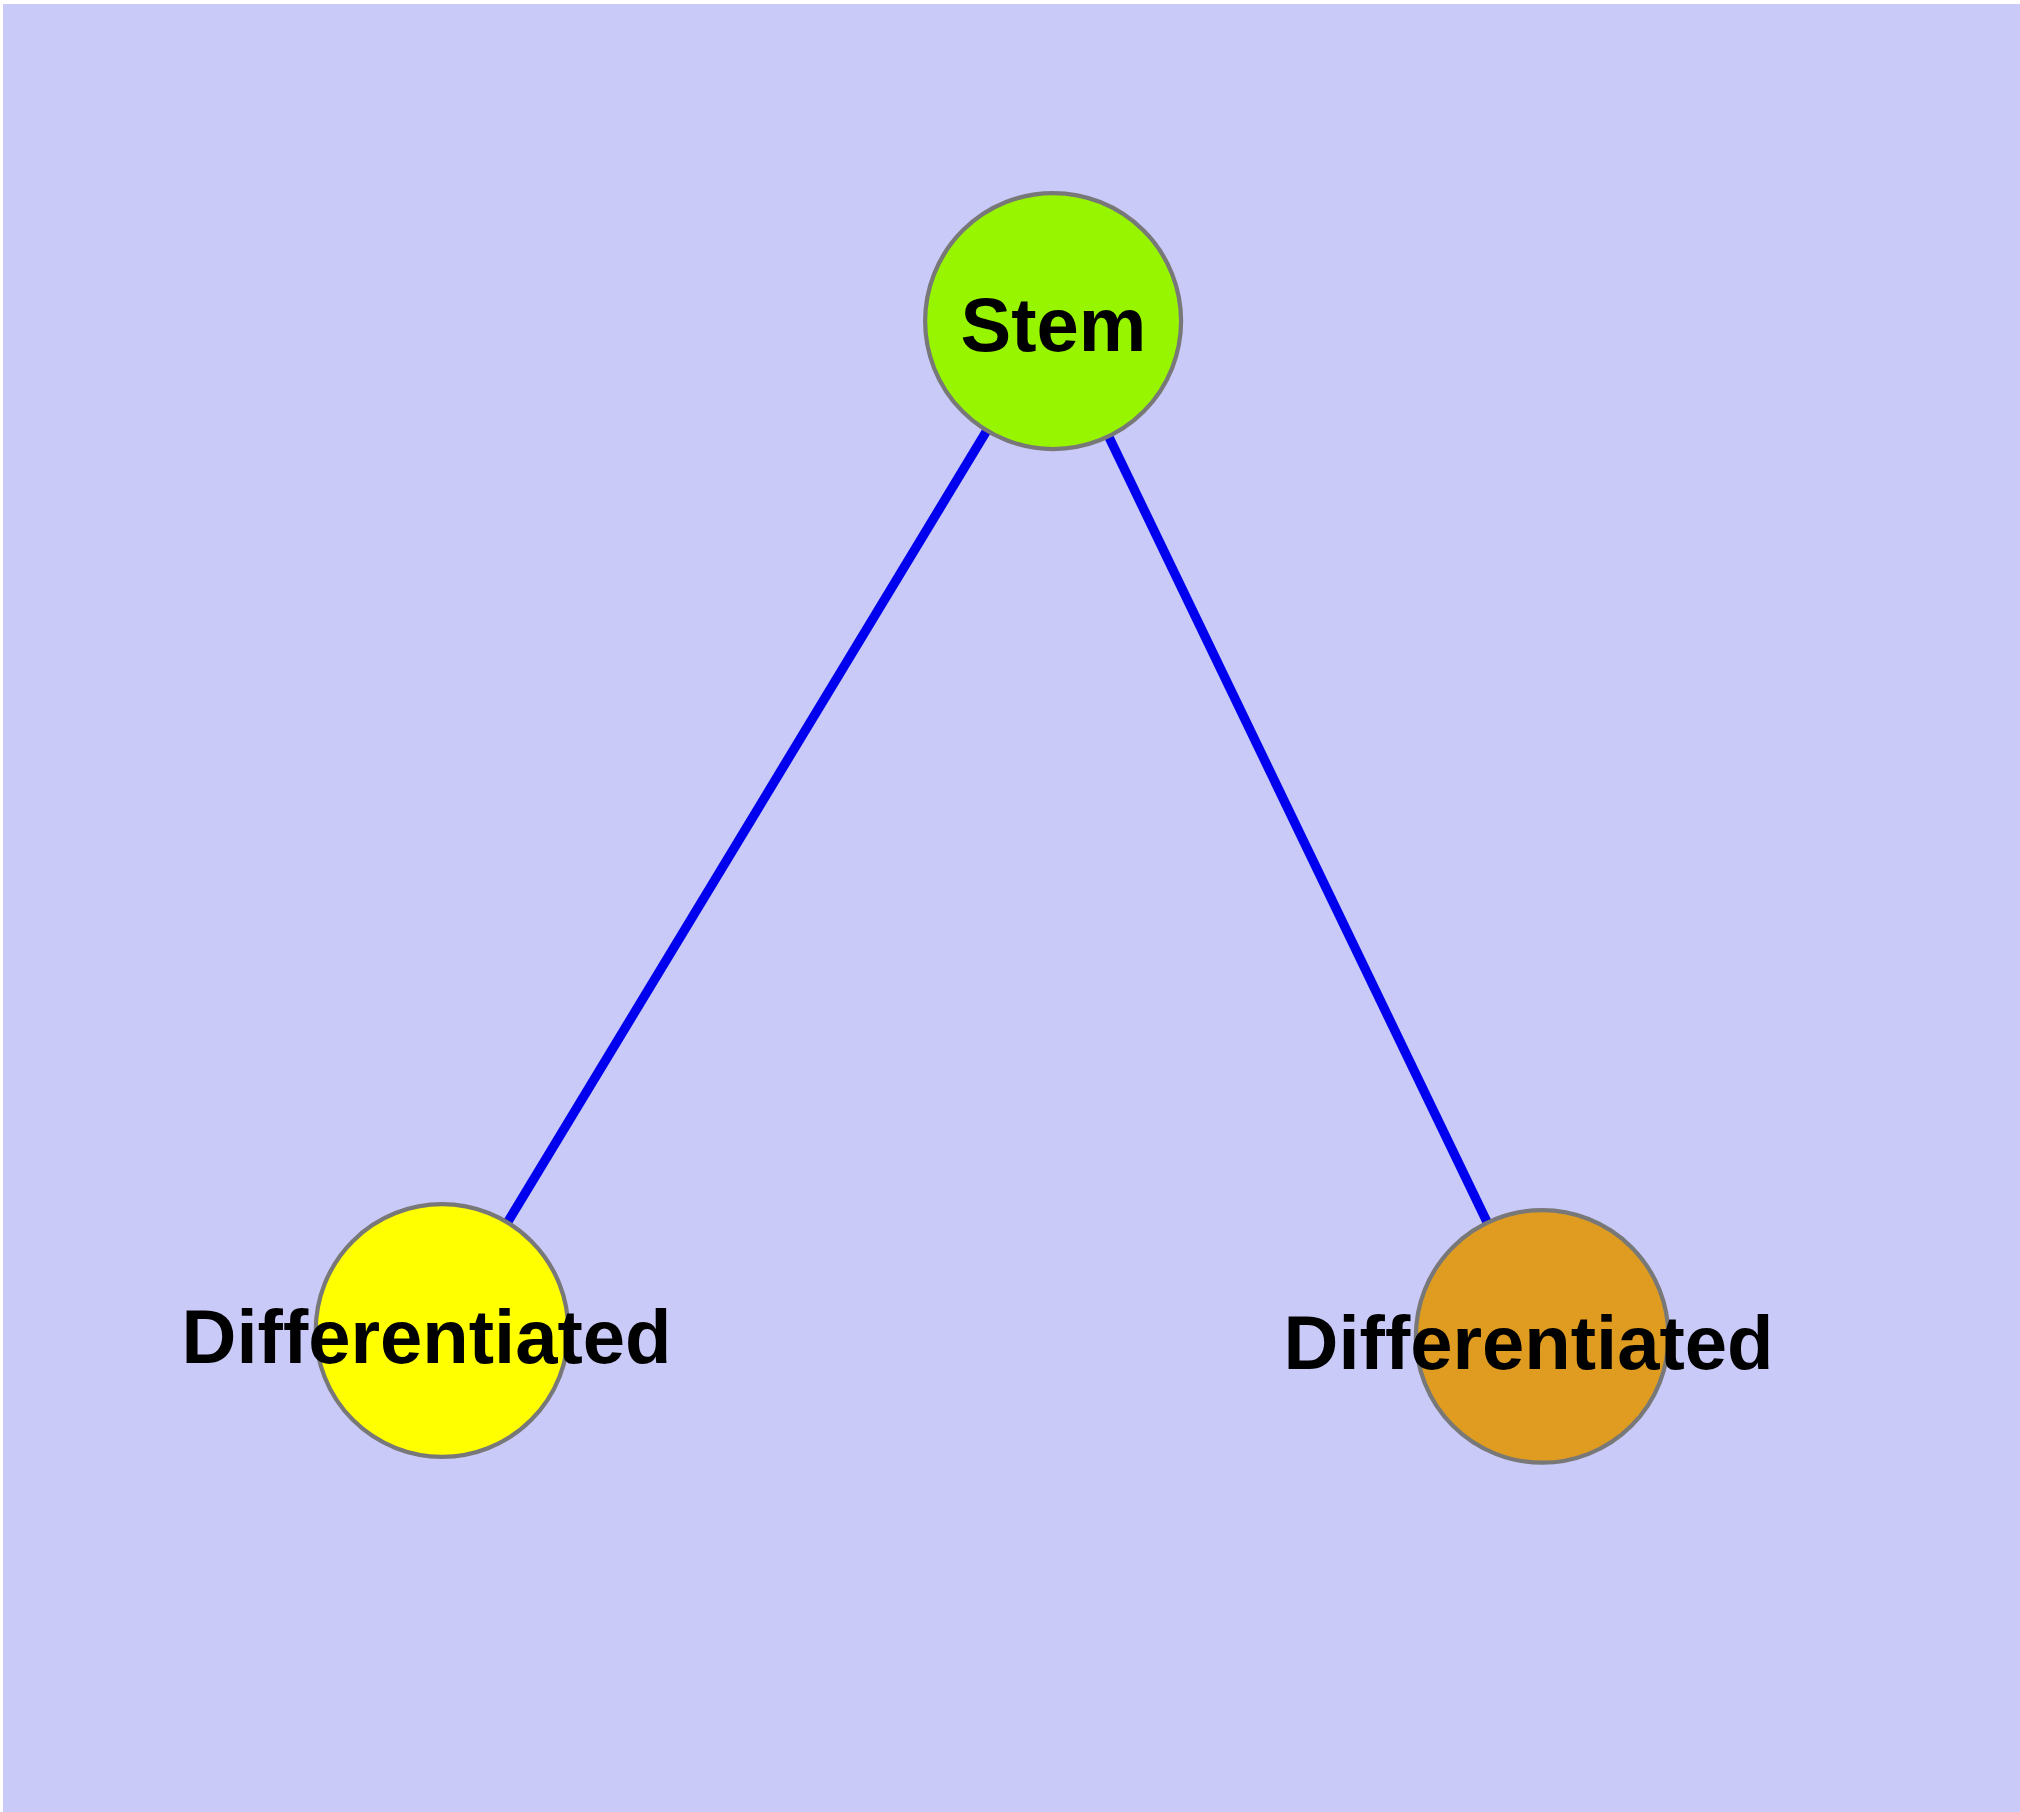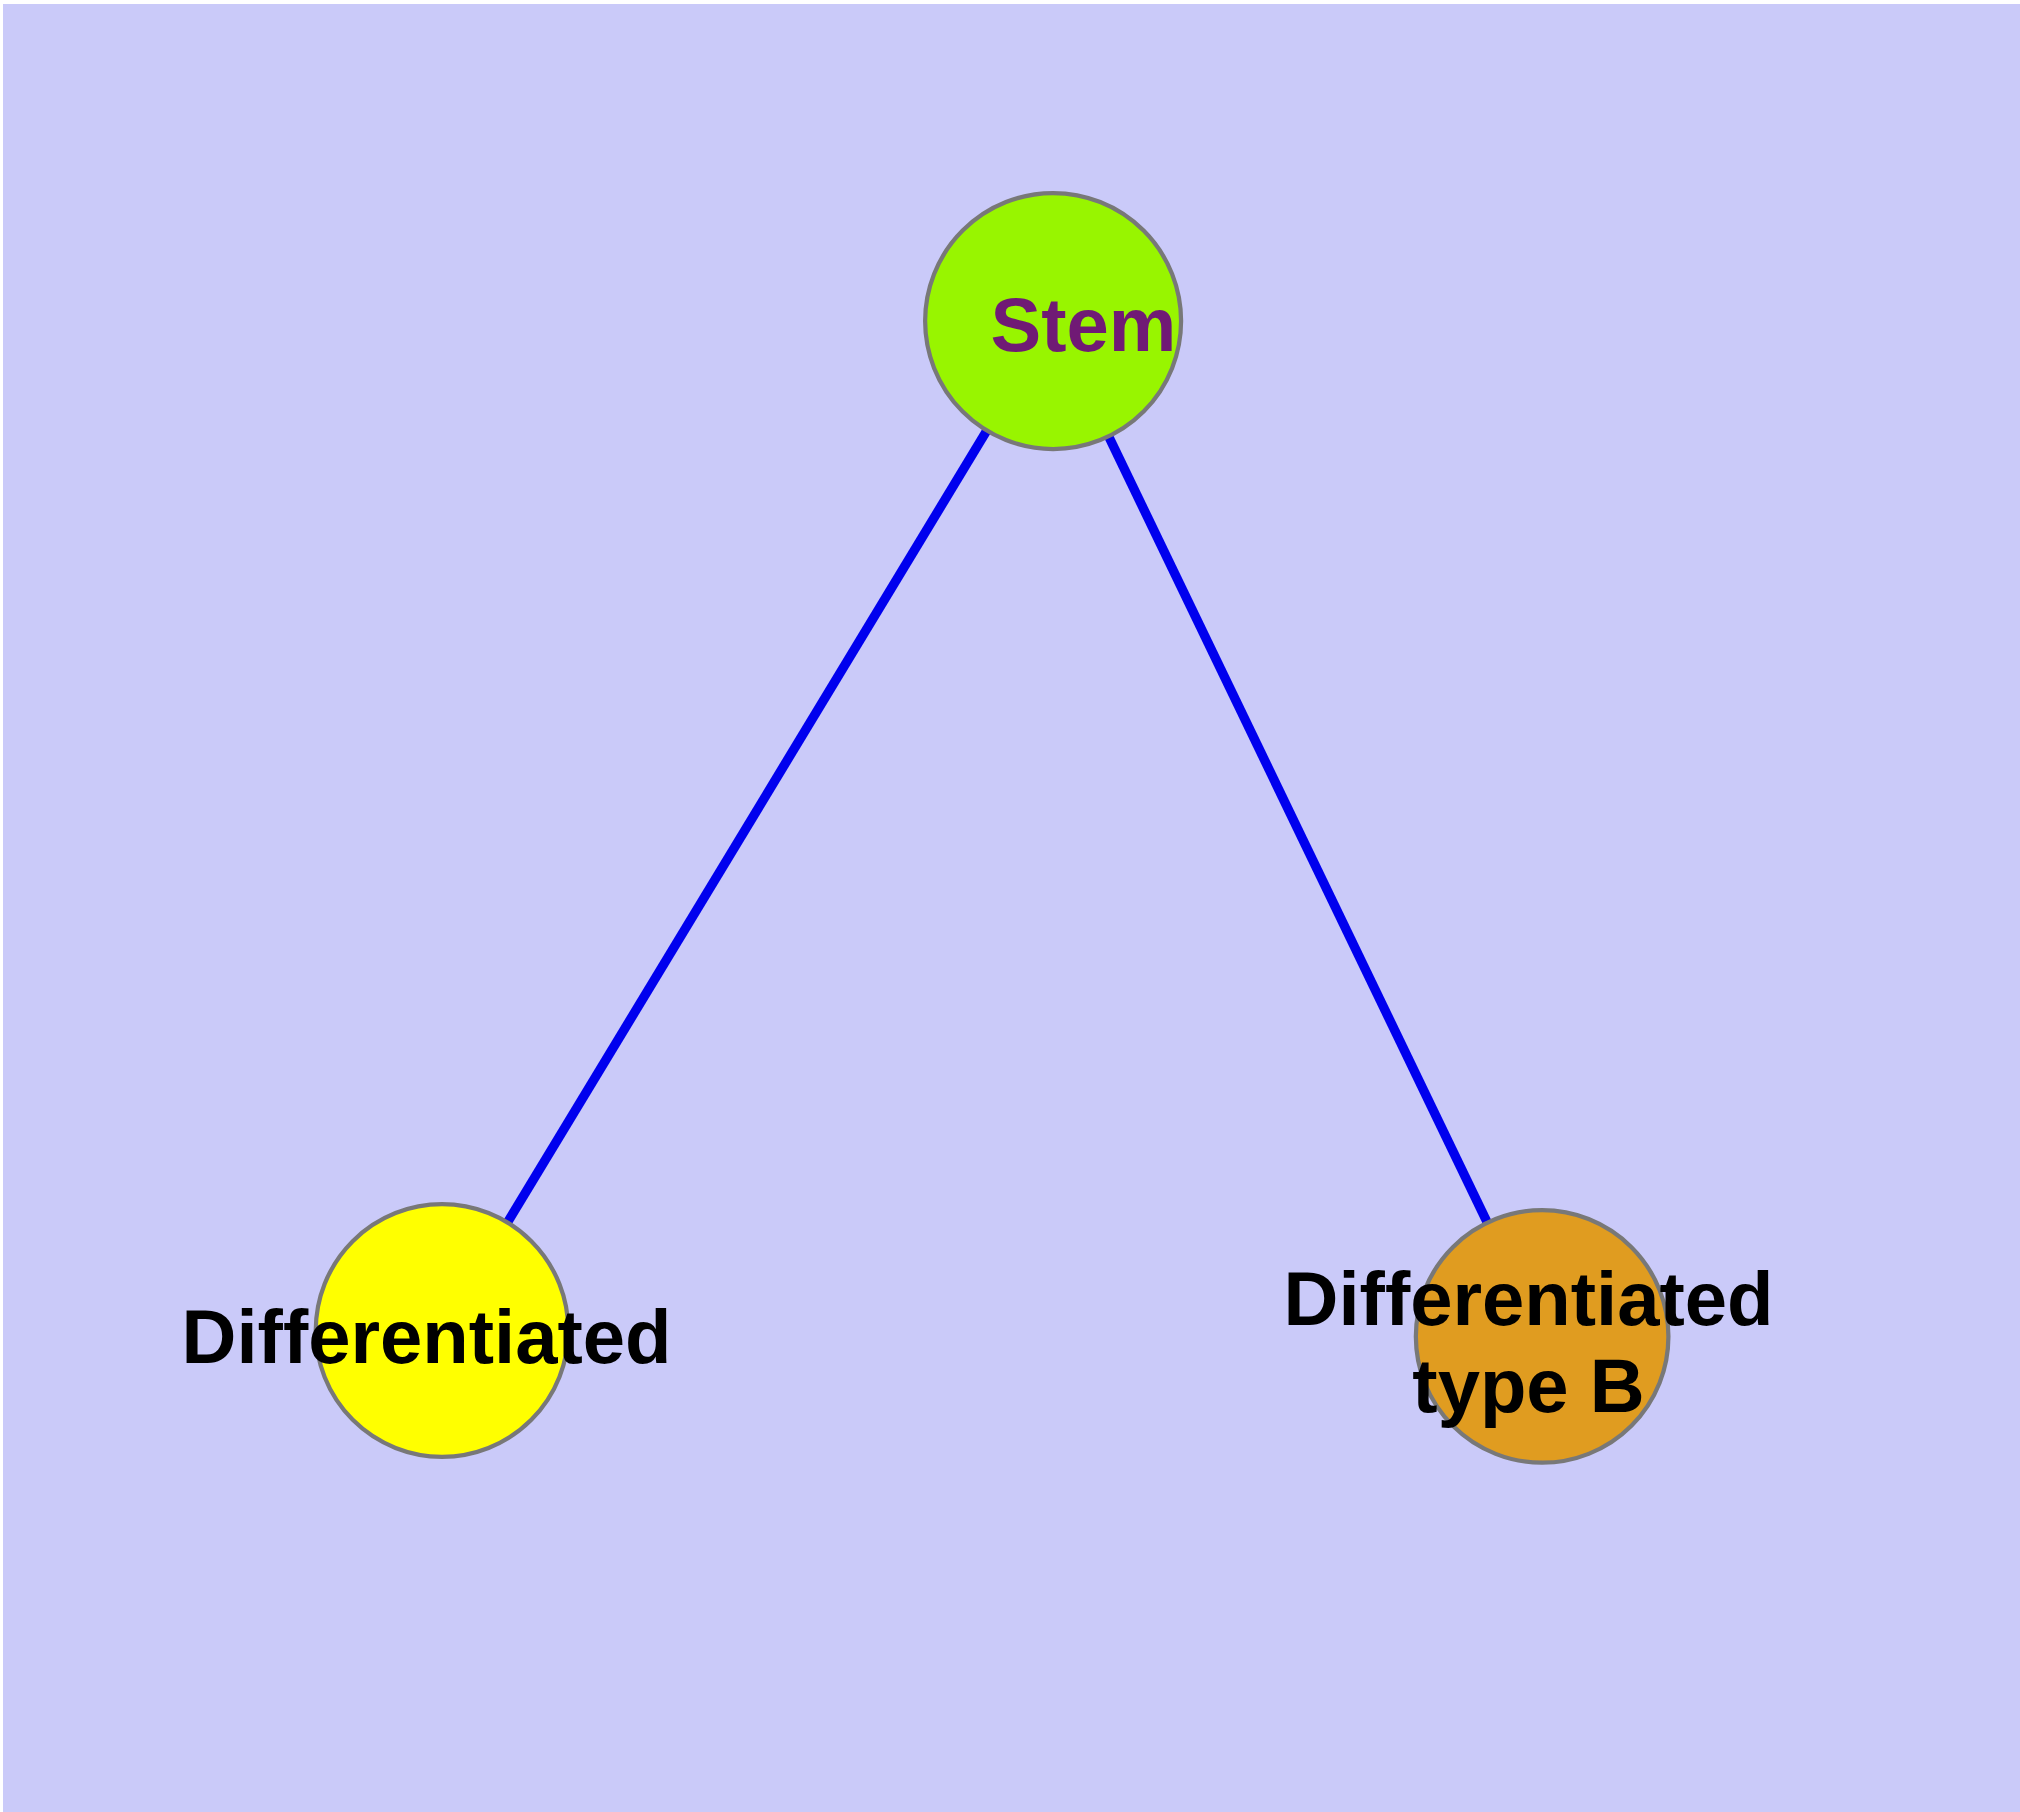--- a/index.html
+++ b/index.html
@@ -44,26 +44,25 @@
       <line x1="1239" y1="374" x2="518" y2="1565" stroke="#0000EE" stroke-width="11"></line>
       <line x1="1239" y1="374" x2="1816" y2="1572" stroke="#0000EE" stroke-width="11"></line>
     </g>
     <g>
       <circle cx="1239" cy="374" r="151" fill="#98F500" stroke="#787878" stroke-width="5"></circle>
       <circle cx="518" cy="1565" r="149" fill="#FFFF00" stroke="#787878" stroke-width="5"></circle>
       <circle cx="1816" cy="1572" r="149" fill="#E09C20" stroke="#787878" stroke-width="5"></circle>
     </g>
   </svg>
 
-  <div class="node-label" style="left: 1081px; top: 320px; color: #701a75;">
+  <div class="node-label" style="left: 1051px; top: 320px; color: #000000;">
     <div>Stem</div>
   </div>
 
   <div class="node-label" style="left: 424px; top: 1332px; color: rgb(0, 0, 0);">
     <div>Differentiated</div>
   </div>
 
   <div class="node-label" style="left: 1526px; top: 1338px; color: rgb(0, 0, 0);">
     <div>Differentiated</div>
-    <div>type B</div>
   </div>
 </div>
 
 
 </body></html>

